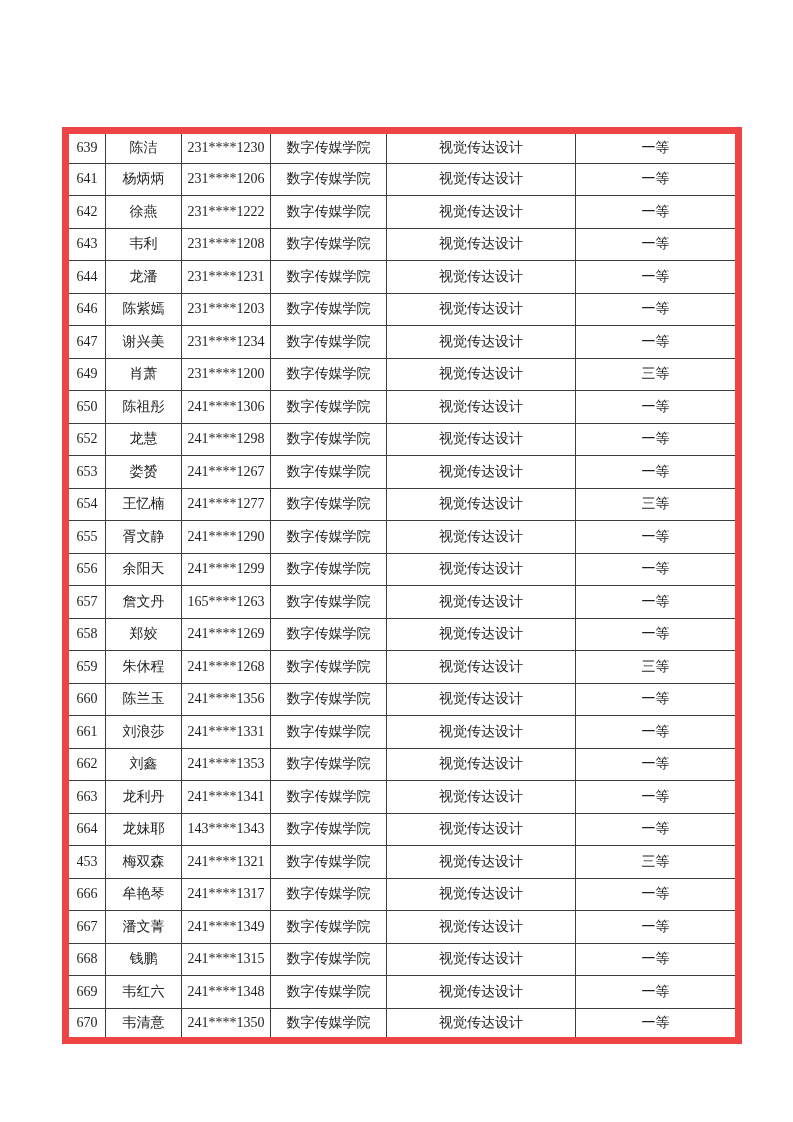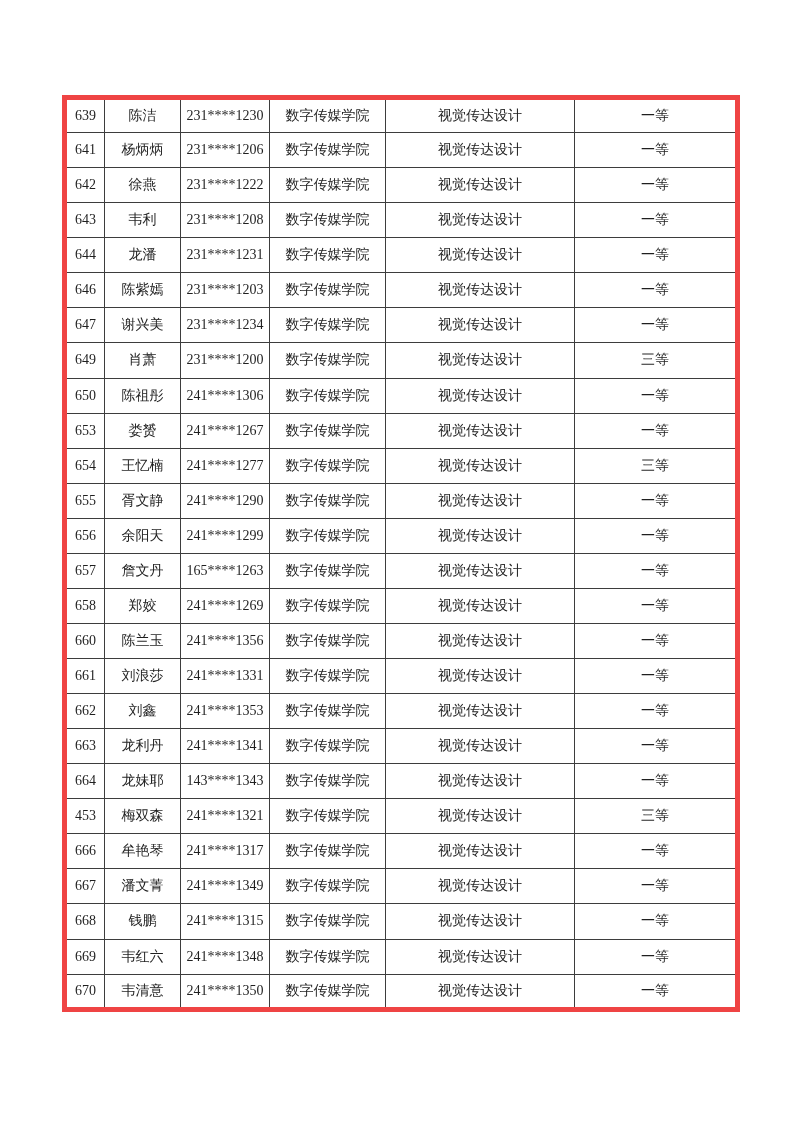--- a/index.html
+++ b/index.html
@@ -26,21 +26,21 @@
   table.award-table td {
     border: 1px solid #3d3d3d;
     text-align: center;
     vertical-align: middle;
     font-size: 14px;
     color: #1f1f1f;
     height: 27px;
     white-space: nowrap;
     overflow: hidden;
   }
-  table.award-table { border: 5px solid #ef4444; }
+  table.award-table { border: 7px solid #ef4444; margin-top: 32px; }
   col.c-no     { width: 40px; }
   col.c-name   { width: 76px; }
   col.c-id     { width: 89px; }
   col.c-college{ width: 116px; }
   col.c-major  { width: 189px; }
   col.c-award  { width: 163px; }
 </style>
 </head>
 <body>
 
@@ -121,20 +121,28 @@
         </tr>
         <tr>
           <td>650</td>
           <td>陈祖彤</td>
           <td>241****1306</td>
           <td>数字传媒学院</td>
           <td>视觉传达设计</td>
           <td>一等</td>
         </tr>
         <tr>
+          <td>652</td>
+          <td>龙慧</td>
+          <td>241****1298</td>
+          <td>数字传媒学院</td>
+          <td>视觉传达设计</td>
+          <td>一等</td>
+        </tr>
+        <tr>
           <td>653</td>
           <td>娄赟</td>
           <td>241****1267</td>
           <td>数字传媒学院</td>
           <td>视觉传达设计</td>
           <td>一等</td>
         </tr>
         <tr>
           <td>654</td>
           <td>王忆楠</td>
@@ -167,20 +175,28 @@
           <td>视觉传达设计</td>
           <td>一等</td>
         </tr>
         <tr>
           <td>658</td>
           <td>郑姣</td>
           <td>241****1269</td>
           <td>数字传媒学院</td>
           <td>视觉传达设计</td>
           <td>一等</td>
+        </tr>
+        <tr>
+          <td>659</td>
+          <td>朱休程</td>
+          <td>241****1268</td>
+          <td>数字传媒学院</td>
+          <td>视觉传达设计</td>
+          <td>三等</td>
         </tr>
         <tr>
           <td>660</td>
           <td>陈兰玉</td>
           <td>241****1356</td>
           <td>数字传媒学院</td>
           <td>视觉传达设计</td>
           <td>一等</td>
         </tr>
         <tr>

